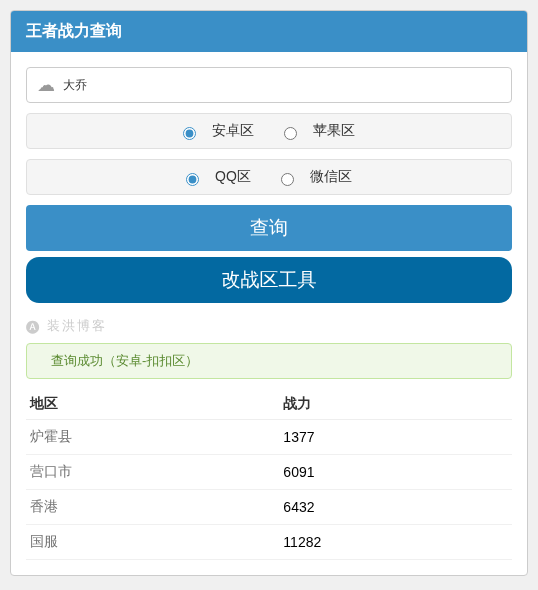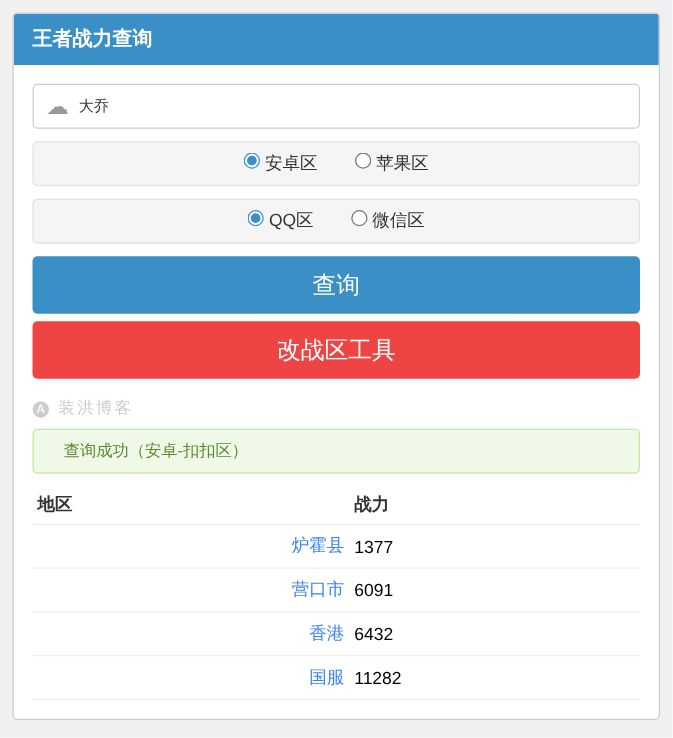--- a/index.html
+++ b/index.html
@@ -56,22 +56,22 @@
       border-radius: 4px;
       padding: 8px 10px;
       margin-bottom: 10px;
       display: flex;
       align-items: center;
       justify-content: center;
       gap: 30px;
     }
     .radio-label {
       display: flex;
-      align-items: flex-start;
-      gap: 4px;
+      align-items: flex-end;
+      gap: 16px;
       font-size: 14px;
       color: #333;
       cursor: pointer;
     }
     .radio-label input[type="radio"] {
       accent-color: #3a8fc7;
       cursor: pointer;
     }
     .btn-row {
       margin-bottom: 6px;
@@ -83,22 +83,23 @@
       border-radius: 4px;
       font-size: 19px;
       cursor: pointer;
       margin-bottom: 6px;
     }
     .btn-query {
       background: #3a8fc7;
       color: #fff;
     }
     .btn-tool {
-      background: #ef4444;
+      background: #0369a1;
       color: #fff;
+      border-radius: 13px;
     }
     .watermark-overlay {
       position: relative;
       text-align: left;
       margin: 8px 0;
       color: #ccc;
       font-size: 13px;
       letter-spacing: 2px;
     }
     .success-bar {
@@ -126,22 +127,21 @@
       font-weight: bold;
       padding: 6px 4px;
       border-bottom: 1px solid #eee;
     }
     .result-table td {
       padding: 8px 4px;
       font-size: 14px;
       border-bottom: 1px solid #f0f0f0;
     }
     .region-cell {
-      color: #3b82f6;
-      text-align: right;
+      color: #737373;
     }
     .power-cell {
       color: #000000;
       font-weight: normal;
     }
   </style>
 </head>
 <body>
 
 <div class="container">

